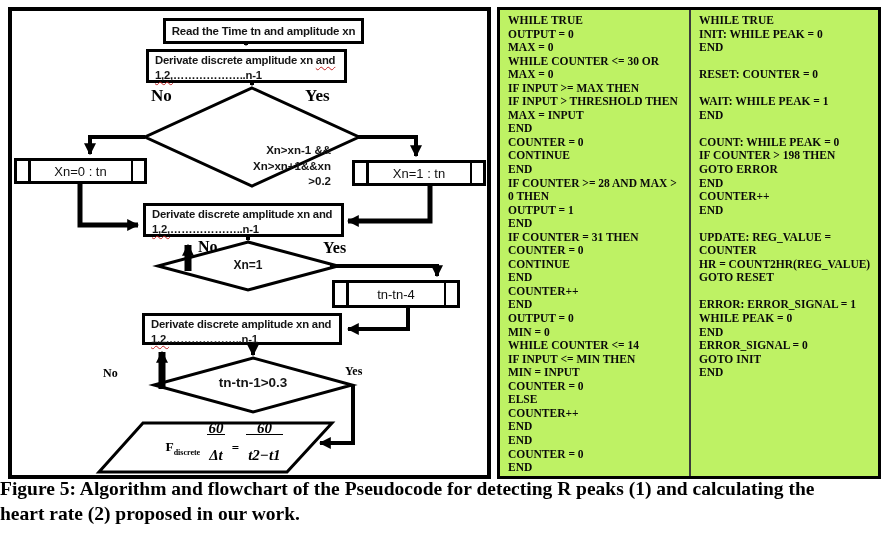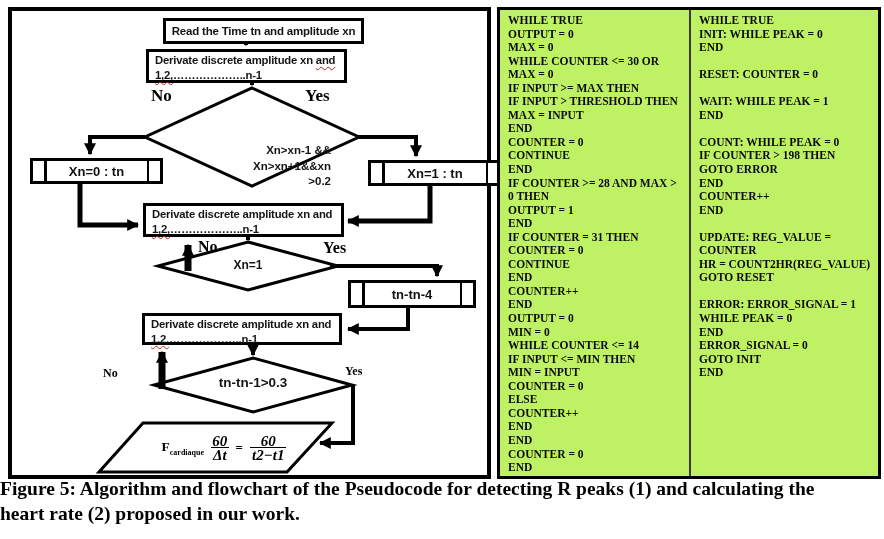--- a/index.html
+++ b/index.html
@@ -21,21 +21,21 @@
   
   .fc-svg{position:absolute;left:0;top:0;}
   .shape{fill:#fff;stroke:#000;stroke-width:3;}
   .arr{stroke:#000;fill:none;}
   .fc-box{position:absolute;background:#fff;border:3px solid #000;box-sizing:border-box;font-weight:600;color:#151515;}
   .box-read{left:151px;top:7px;width:201px;height:26px;display:flex;align-items:center;justify-content:center;font-size:11.5px;letter-spacing:-0.2px;}
   .box-derivate{width:201px;height:34px;font-size:11.3px;line-height:14.5px;padding:1px 6px;letter-spacing:-0.2px;}
   .bd1{left:134px;top:38px;}
   .bd2{left:131px;top:192px;}
   .bd3{left:130px;top:302px;width:200px;height:32px;}
-  .predef{position:absolute;background:#fff;border:3px solid #000;box-sizing:border-box;display:flex;align-items:center;justify-content:center;font-size:13px;font-weight:700;color:#111;margin-left:16px;}
+  .predef{position:absolute;background:#fff;border:3px solid #000;box-sizing:border-box;display:flex;align-items:center;justify-content:center;font-size:13px;font-weight:400;color:#111;}
   .predef::before,.predef::after{content:"";position:absolute;top:0;bottom:0;width:2.5px;background:#000;}
   .predef::before{left:11px;}
   .predef::after{right:11px;}
   .predef-xn0{left:2px;top:147px;width:133px;height:26px;}
   .predef-xn1{left:340px;top:149px;width:134px;height:26px;}
   .predef-tn{left:320px;top:269px;width:128px;height:28px;}
   .dtext{position:absolute;font-weight:600;color:#151515;}
   .dtext1{left:194px;top:104px;width:125px;font-size:11.5px;line-height:15.5px;white-space:pre;text-align:right;margin-top:28px;}
   .dtext2{left:196px;top:247px;width:80px;font-size:12px;text-align:center;}
   .dtext3{left:176px;top:364px;width:130px;font-size:13.5px;text-align:center;}
@@ -44,21 +44,21 @@
   .yes1{left:293px;top:75px;font-size:17px;}
   .no2{left:186px;top:227px;font-size:16px;}
   .yes2{left:311px;top:228px;font-size:16px;}
   .no3{left:91px;top:355px;font-size:12px;}
   .yes3{left:333px;top:353px;font-size:12px;}
   .wavy{text-decoration:underline;text-decoration-style:wavy;text-decoration-color:#c02020;text-decoration-thickness:1px;text-underline-offset:2px;}
   .formula{position:absolute;left:116px;top:415px;width:192px;height:44px;display:flex;align-items:center;justify-content:center;gap:7px;font-family:"Liberation Serif","DejaVu Serif",serif;font-weight:bold;color:#000;}
   .f-name{font-size:13.5px;}
   .f-name sub{font-size:8px;}
   .frac{display:inline-flex;flex-direction:column;align-items:center;font-size:15px;line-height:12px;font-style:italic;}
-  .frac .den{border-top:1.6px solid #000;padding:1px 2px;}
+  .frac .den{border-top:1.6px solid #000;padding:14px 2px;}
   .eq{font-size:13px;}
 </style>
 </head>
 <body>
 
 <div class="left-panel">
 
   <svg class="fc-svg" width="475" height="464" viewBox="0 0 475 464">
     <defs>
       <marker id="ah" viewBox="0 0 10 10" refX="9" refY="5" markerWidth="12" markerHeight="12" orient="auto" markerUnits="userSpaceOnUse">
@@ -124,21 +124,21 @@
   <div class="fc-box box-derivate bd3">
     <div><span>Derivate discrete amplitude xn </span><span>and</span></div>
     <div><span class="wavy">1,2,</span><span>………………..n-1</span></div>
   </div>
 
   <div class="dtext dtext3">tn-tn-1&gt;0.3</div>
   <div class="lbl no3">No</div>
   <div class="lbl yes3">Yes</div>
 
   <div class="formula">
-    <span class="f-name"><span>F</span><sub>cardiaque</sub></span>
+    <span class="f-name"><span>F</span><sub>discrete</sub></span>
     <span class="frac">
         <span class="num">60</span>
         <span class="den">Δt</span>
       </span>
     <span class="eq">=</span>
     <span class="frac">
         <span class="num">60</span>
         <span class="den">t2−t1</span>
       </span>
   </div>

